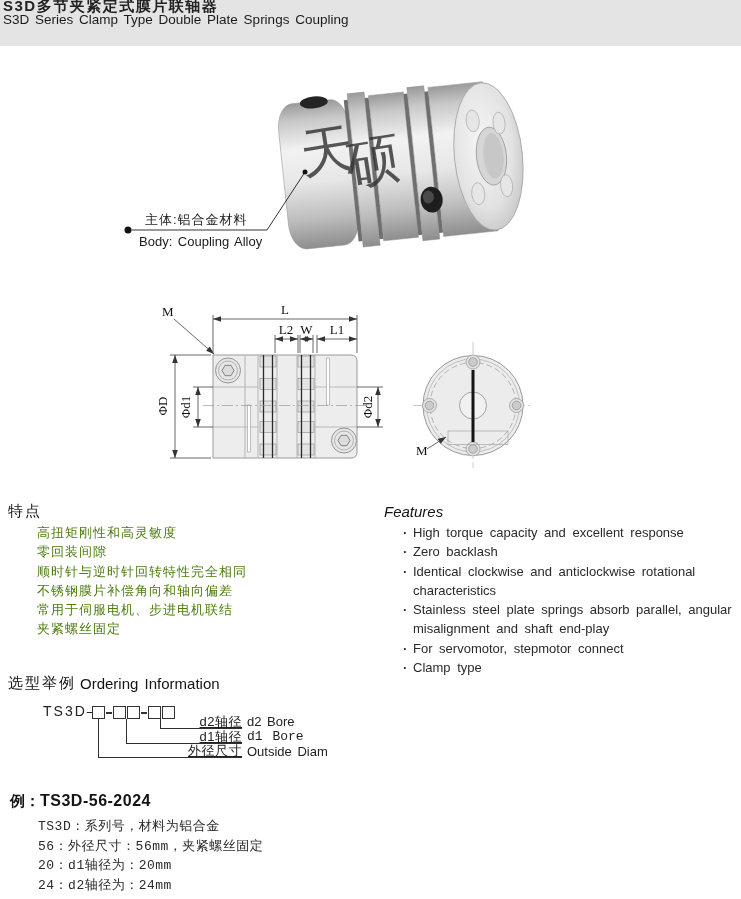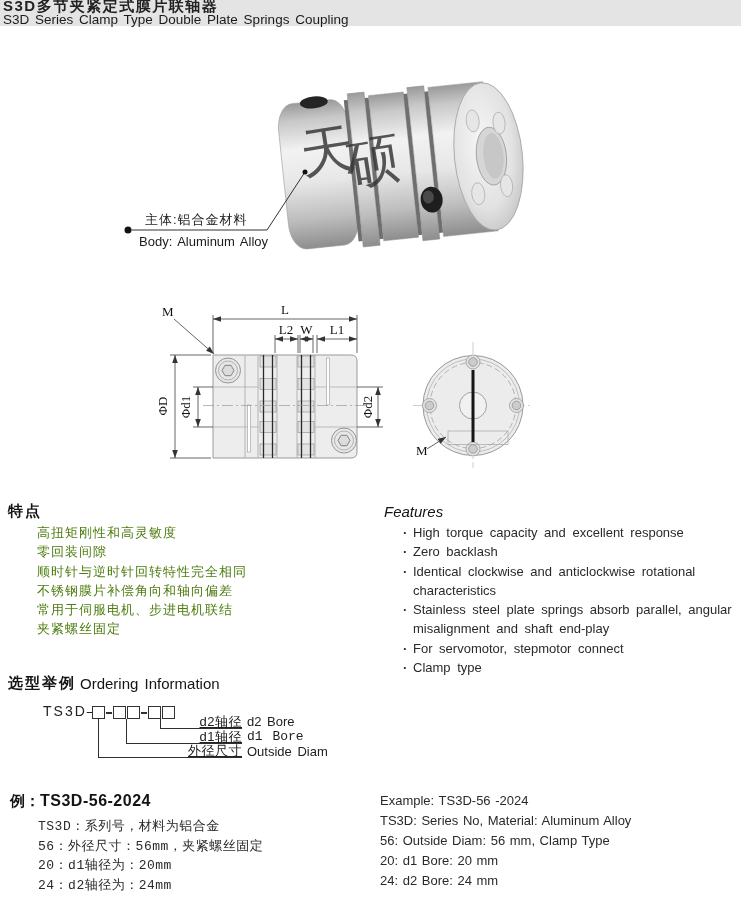--- a/index.html
+++ b/index.html
@@ -1,28 +1,28 @@
 <!DOCTYPE html>
 <html><head>
 <meta charset="utf-8">
 <style>
   html,body{margin:0;padding:0;background:#fff;}
   #page{position:relative;width:741px;height:899px;background:#ffffff;overflow:hidden;
         font-family:"Liberation Sans",sans-serif;color:#1c1c1c;}
   .abs{position:absolute;}
   
-  #header-bar{left:0;top:0;width:741px;height:26px;background:#e4e4e4;}
+  #header-bar{left:0;top:0;width:741px;height:46px;background:#e4e4e4;}
   #title-zh{left:3px;top:-3px;font-size:15px;font-weight:bold;letter-spacing:1.5px;color:#222;white-space:nowrap;}
   #title-en{left:3px;top:12px;font-size:13.5px;color:#1b1b1b;word-spacing:2px;white-space:nowrap;}
   
   .ann-zh{left:145px;top:211px;font-size:13px;color:#222;letter-spacing:1px;}
   .ann-en{left:139px;top:234px;font-size:13px;color:#1b1b1b;word-spacing:2px;}
   
   .sec-head{font-size:15px;color:#141414;}
-  .bold{font-weight:bold;}
+  .bold{font-weight:normal;}
   #feat-zh-head{left:8px;top:502px;letter-spacing:2px;}
   #feat-en-head{left:384px;top:503px;word-spacing:2px;font-style:italic;}
   #feat-zh-list{left:37px;top:523px;font-size:13px;line-height:19.3px;letter-spacing:1px;color:#4d7c0f;}
   #feat-en-list{left:403px;top:523px;font-size:13px;line-height:19.3px;color:#2a2a2a;word-spacing:3px;}
   .feat-en-item .ln{position:relative;padding-left:10px;}
   .feat-en-item .bullet{position:absolute;left:0;top:0;font-weight:bold;}
   
   #ord-head-zh{left:8px;top:674px;letter-spacing:2px;}
   #ord-head-en{left:80px;top:675px;word-spacing:2px;}
   #ord-prefix{left:43px;top:703px;font-size:14px;letter-spacing:2px;color:#222;}
@@ -92,21 +92,21 @@
     </g>
   </svg>
 
   <svg class="abs" style="left:120px;top:164px;" width="200" height="74" viewBox="0 0 200 74">
     <circle cx="8" cy="66" r="3.5" fill="#111"></circle>
     <line x1="11.5" y1="66" x2="147" y2="66" stroke="#333" stroke-width="1"></line>
     <line x1="147" y1="66" x2="185" y2="8" stroke="#333" stroke-width="1"></line>
     <circle cx="185" cy="8" r="2.5" fill="#111"></circle>
   </svg>
   <div class="abs ann-zh">主体:铝合金材料</div>
-  <div class="abs ann-en">Body: Aluminum Alloy</div>
+  <div class="abs ann-en">Body: Coupling Alloy</div>
 
   <svg class="abs" style="left:150px;top:285px;" width="460" height="215" viewBox="0 0 460 215">
     <defs>
       <marker id="ar" markerWidth="9" markerHeight="8" refX="8.5" refY="3" orient="auto-start-reverse" markerUnits="userSpaceOnUse">
         <path d="M0.5,0.2 L8.5,3 L0.5,5.8 Z" fill="#333"></path>
       </marker>
     </defs>
 
     <g stroke-linecap="butt">
       <path d="M63,70 H201 Q207,70 207,76 V167 Q207,173 201,173 H63 Z" fill="#ededed" stroke="#999" stroke-width="1"></path>
@@ -283,21 +283,14 @@
 
   <div class="abs" id="ex-head">
     <span>例：</span><span class="code">TS3D-56-2024</span>
   </div>
   <div class="abs" id="ex-zh-list">
       <div>TS3D：系列号，材料为铝合金</div>
       <div>56：外径尺寸：56mm，夹紧螺丝固定</div>
       <div>20：d1轴径为：20mm</div>
       <div>24：d2轴径为：24mm</div>
     </div>
-  <div class="abs" id="ex-en-list">
-      <div>Example: TS3D-56 -2024</div>
-      <div>TS3D: Series No, Material: Aluminum Alloy</div>
-      <div>56: Outside Diam: 56 mm, Clamp Type</div>
-      <div>20: d1 Bore: 20 mm</div>
-      <div>24: d2 Bore: 24 mm</div>
-    </div>
 
 </div>
 
 </body></html>

